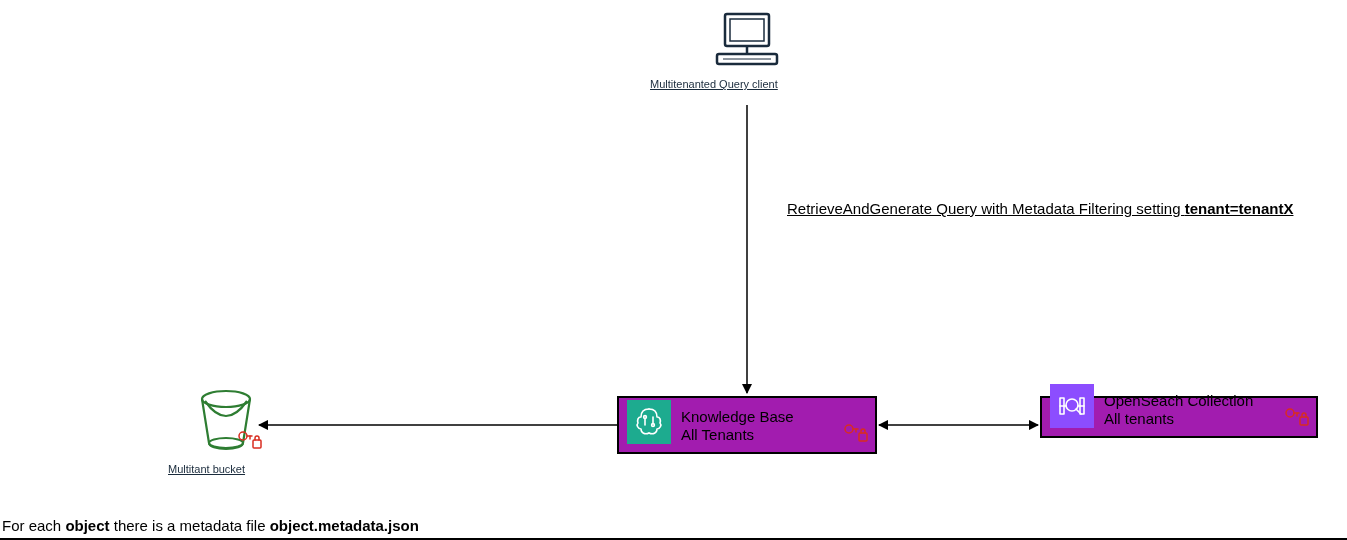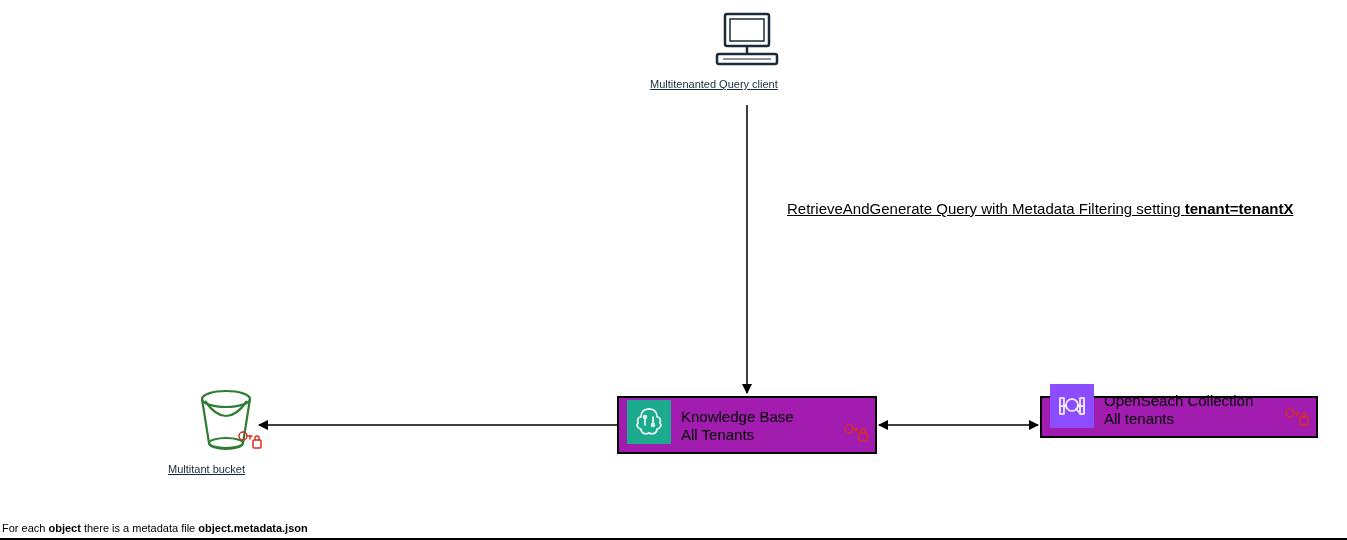--- a/index.html
+++ b/index.html
@@ -46,21 +46,21 @@
   }
   .lock-badge {
     position: absolute;
     right: 6px;
     bottom: 4px;
   }
   .footnote {
     position: absolute;
     left: 2px;
     bottom: 6px;
-    font-size: 11px;
+    font-size: 15px;
   }
   .edge-label {
     position: absolute;
     font-size: 15px;
     text-decoration: underline;
   }
 </style>
 </head>
 <body>
 

